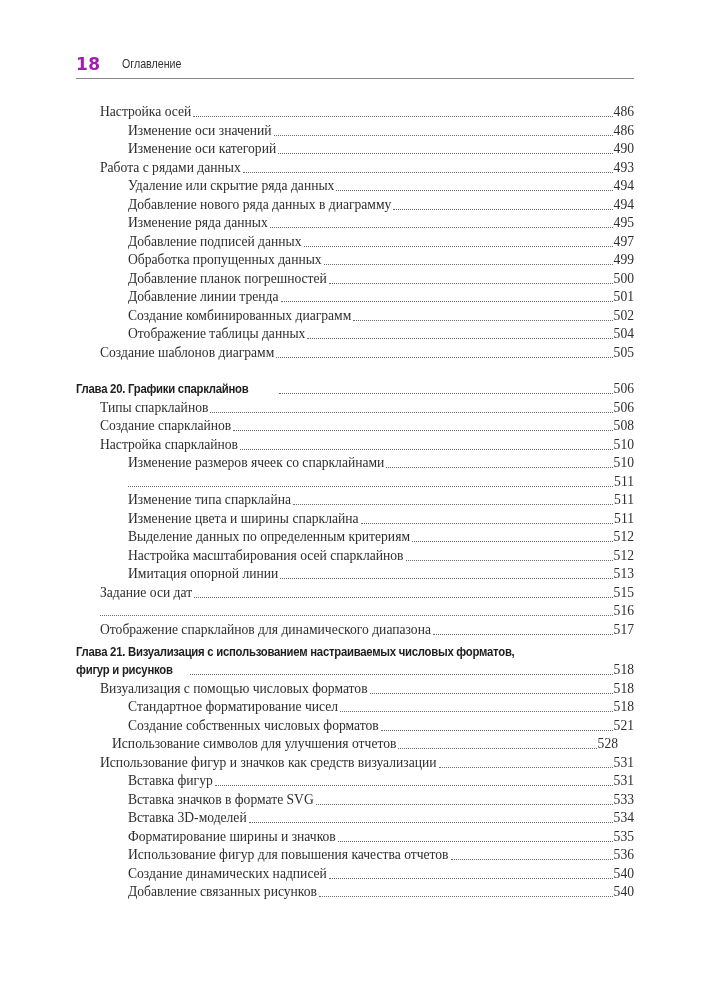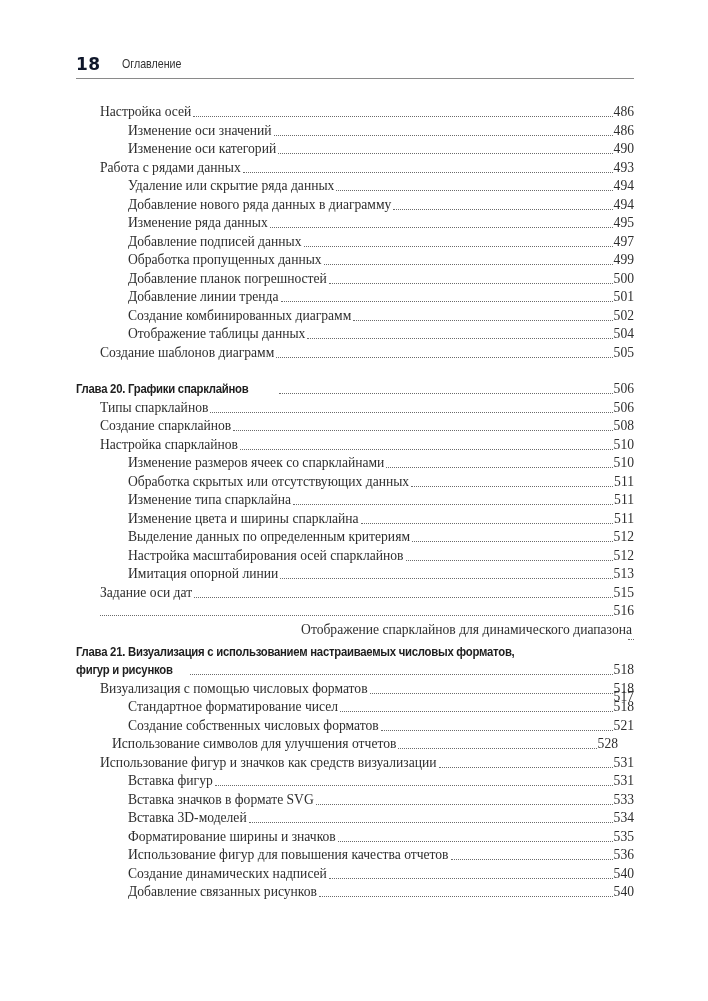--- a/index.html
+++ b/index.html
@@ -1,18 +1,18 @@
 <!DOCTYPE html>
 <html><head>
 <meta charset="utf-8">
 <style>
   html, body { margin:0; padding:0; background:#ffffff; }
   body { width:708px; height:1001px; position:relative; overflow:hidden; color:#2a2a2a; }
   .header { position:absolute; left:76px; top:50px; width:558px; height:28px; }
-  .pagenum { position:absolute; left:0; top:4px; font-family:"DejaVu Sans", sans-serif; font-weight:bold; font-size:17px; color:#0f172a; letter-spacing:0.5px; }
+  .pagenum { position:absolute; left:0; top:4px; font-family:"DejaVu Sans", sans-serif; font-weight:bold; font-size:17px; color:#a21caf; letter-spacing:0.5px; }
   .runhead { position:absolute; left:46px; top:6px; font-family:"Liberation Sans", sans-serif; font-size:13px; color:#333; transform:scaleX(0.82); transform-origin:left; }
   .rule { position:absolute; left:76px; top:78px; width:558px; height:1px; background:#8a8a8a; }
   .toc { position:absolute; left:0; top:0; width:708px; }
   .row { position:absolute; height:18px; display:flex; align-items:flex-end; font-family:"Liberation Serif", serif; font-size:13.6px; color:#2e2e2e; line-height:18px; }
   .row .t { white-space:nowrap; padding-right:2px; background:#fff; }
   .row .d { flex:1; border-bottom:1.4px dotted #6a6a6a; margin-bottom:4px; min-width:6px; }
   .row .p { white-space:nowrap; padding-left:1px; text-align:right;margin-top:44px; }
   .chap .t, .chap .ctitle { font-family:"Liberation Sans", sans-serif; font-weight:bold; font-size:13.2px; color:#1e1e1e; letter-spacing:-0.3px; }
   .ctitle { position:absolute; white-space:nowrap; line-height:18px; transform:scaleX(0.86); transform-origin:left; }
   .chap .t { display:inline-block; transform:scaleX(0.86); transform-origin:left; }
@@ -116,21 +116,20 @@
       <span class="t">Настройка спарклайнов</span>
       <span class="d"></span>
       <span class="p">510</span>
     </div>
     <div class="row" style="left: 128px; top: 454px; width: 506px;">
       <span class="t">Изменение размеров ячеек со спарклайнами</span>
       <span class="d"></span>
       <span class="p">510</span>
     </div>
     <div class="row" style="left: 128px; top: 473px; width: 506px;">
-      <span class="t">Обработка скрытых или отсутствующих данных</span>
       <span class="d"></span>
       <span class="p">511</span>
     </div>
     <div class="row" style="left: 128px; top: 491px; width: 506px;">
       <span class="t">Изменение типа спарклайна</span>
       <span class="d"></span>
       <span class="p">511</span>
     </div>
     <div class="row" style="left: 128px; top: 510px; width: 506px;">
       <span class="t">Изменение цвета и ширины спарклайна</span>
@@ -154,21 +153,21 @@
     </div>
     <div class="row" style="left: 100px; top: 584px; width: 534px;">
       <span class="t">Задание оси дат</span>
       <span class="d"></span>
       <span class="p">515</span>
     </div>
     <div class="row" style="left: 100px; top: 602px; width: 534px;">
       <span class="d"></span>
       <span class="p">516</span>
     </div>
-    <div class="row" style="left: 100px; top: 621px; width: 534px; flex-direction: column;">
+    <div class="row" style="left: 100px; top: 621px; width: 534px;">
       <span class="t">Отображение спарклайнов для динамического диапазона</span>
       <span class="d"></span>
       <span class="p">517</span>
     </div>
     <div class="row chap" style="left: 76px; top: 643px; width: 560px;">
       <span class="ctitle">Глава 21. Визуализация с использованием настраиваемых числовых форматов,</span>
     </div>
     <div class="row chap" style="left: 76px; top: 661px; width: 558px;">
       <span class="t">фигур и рисунков</span>
       <span class="d"></span>

